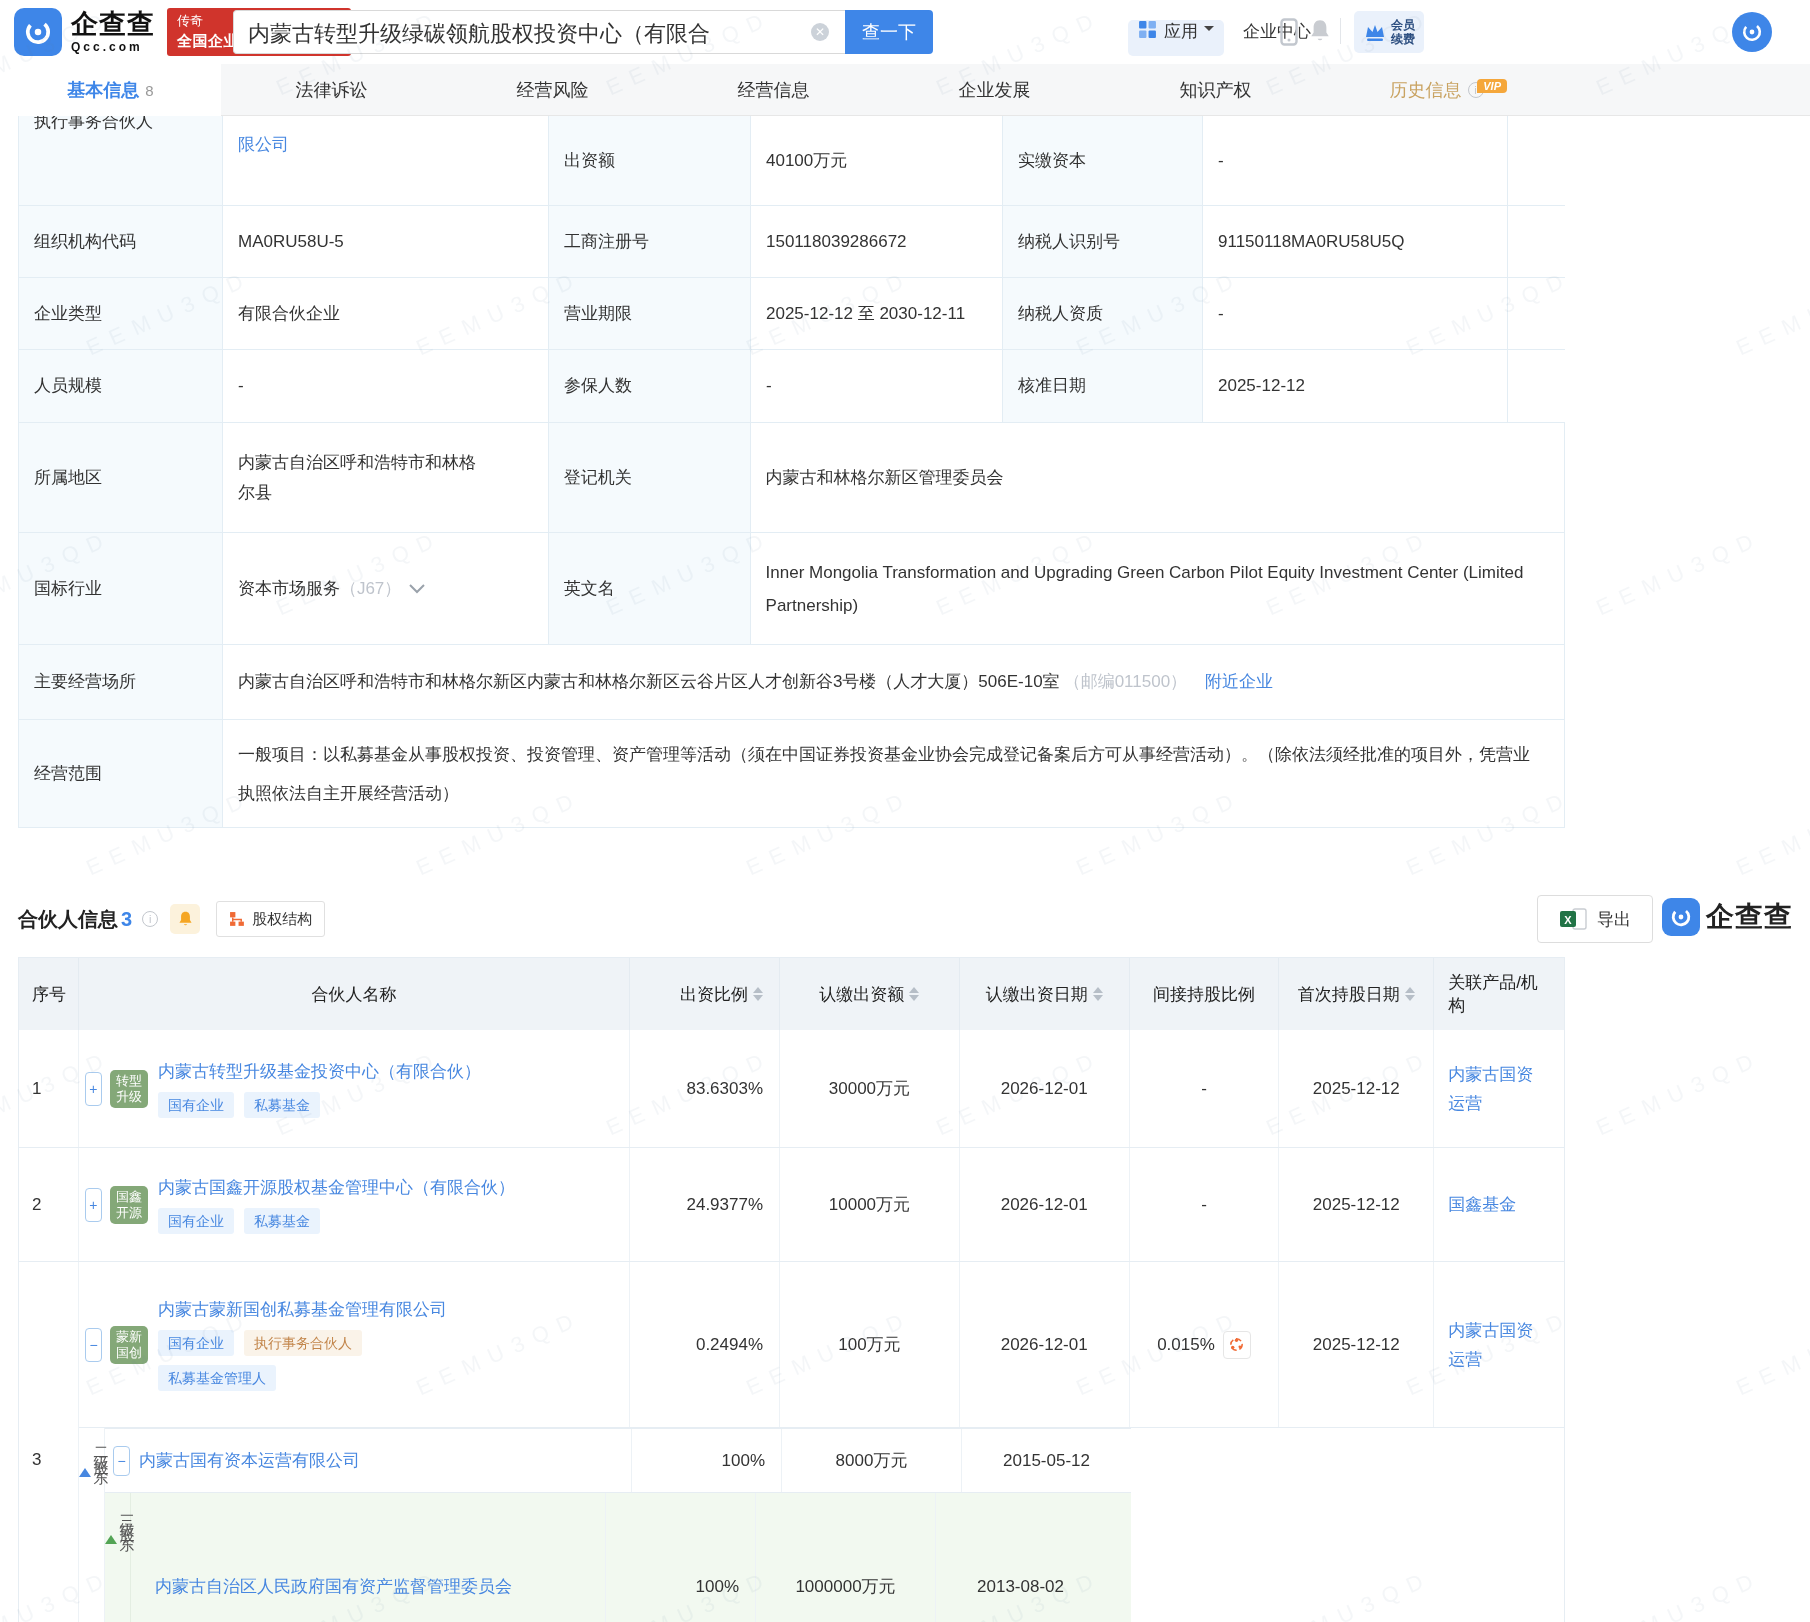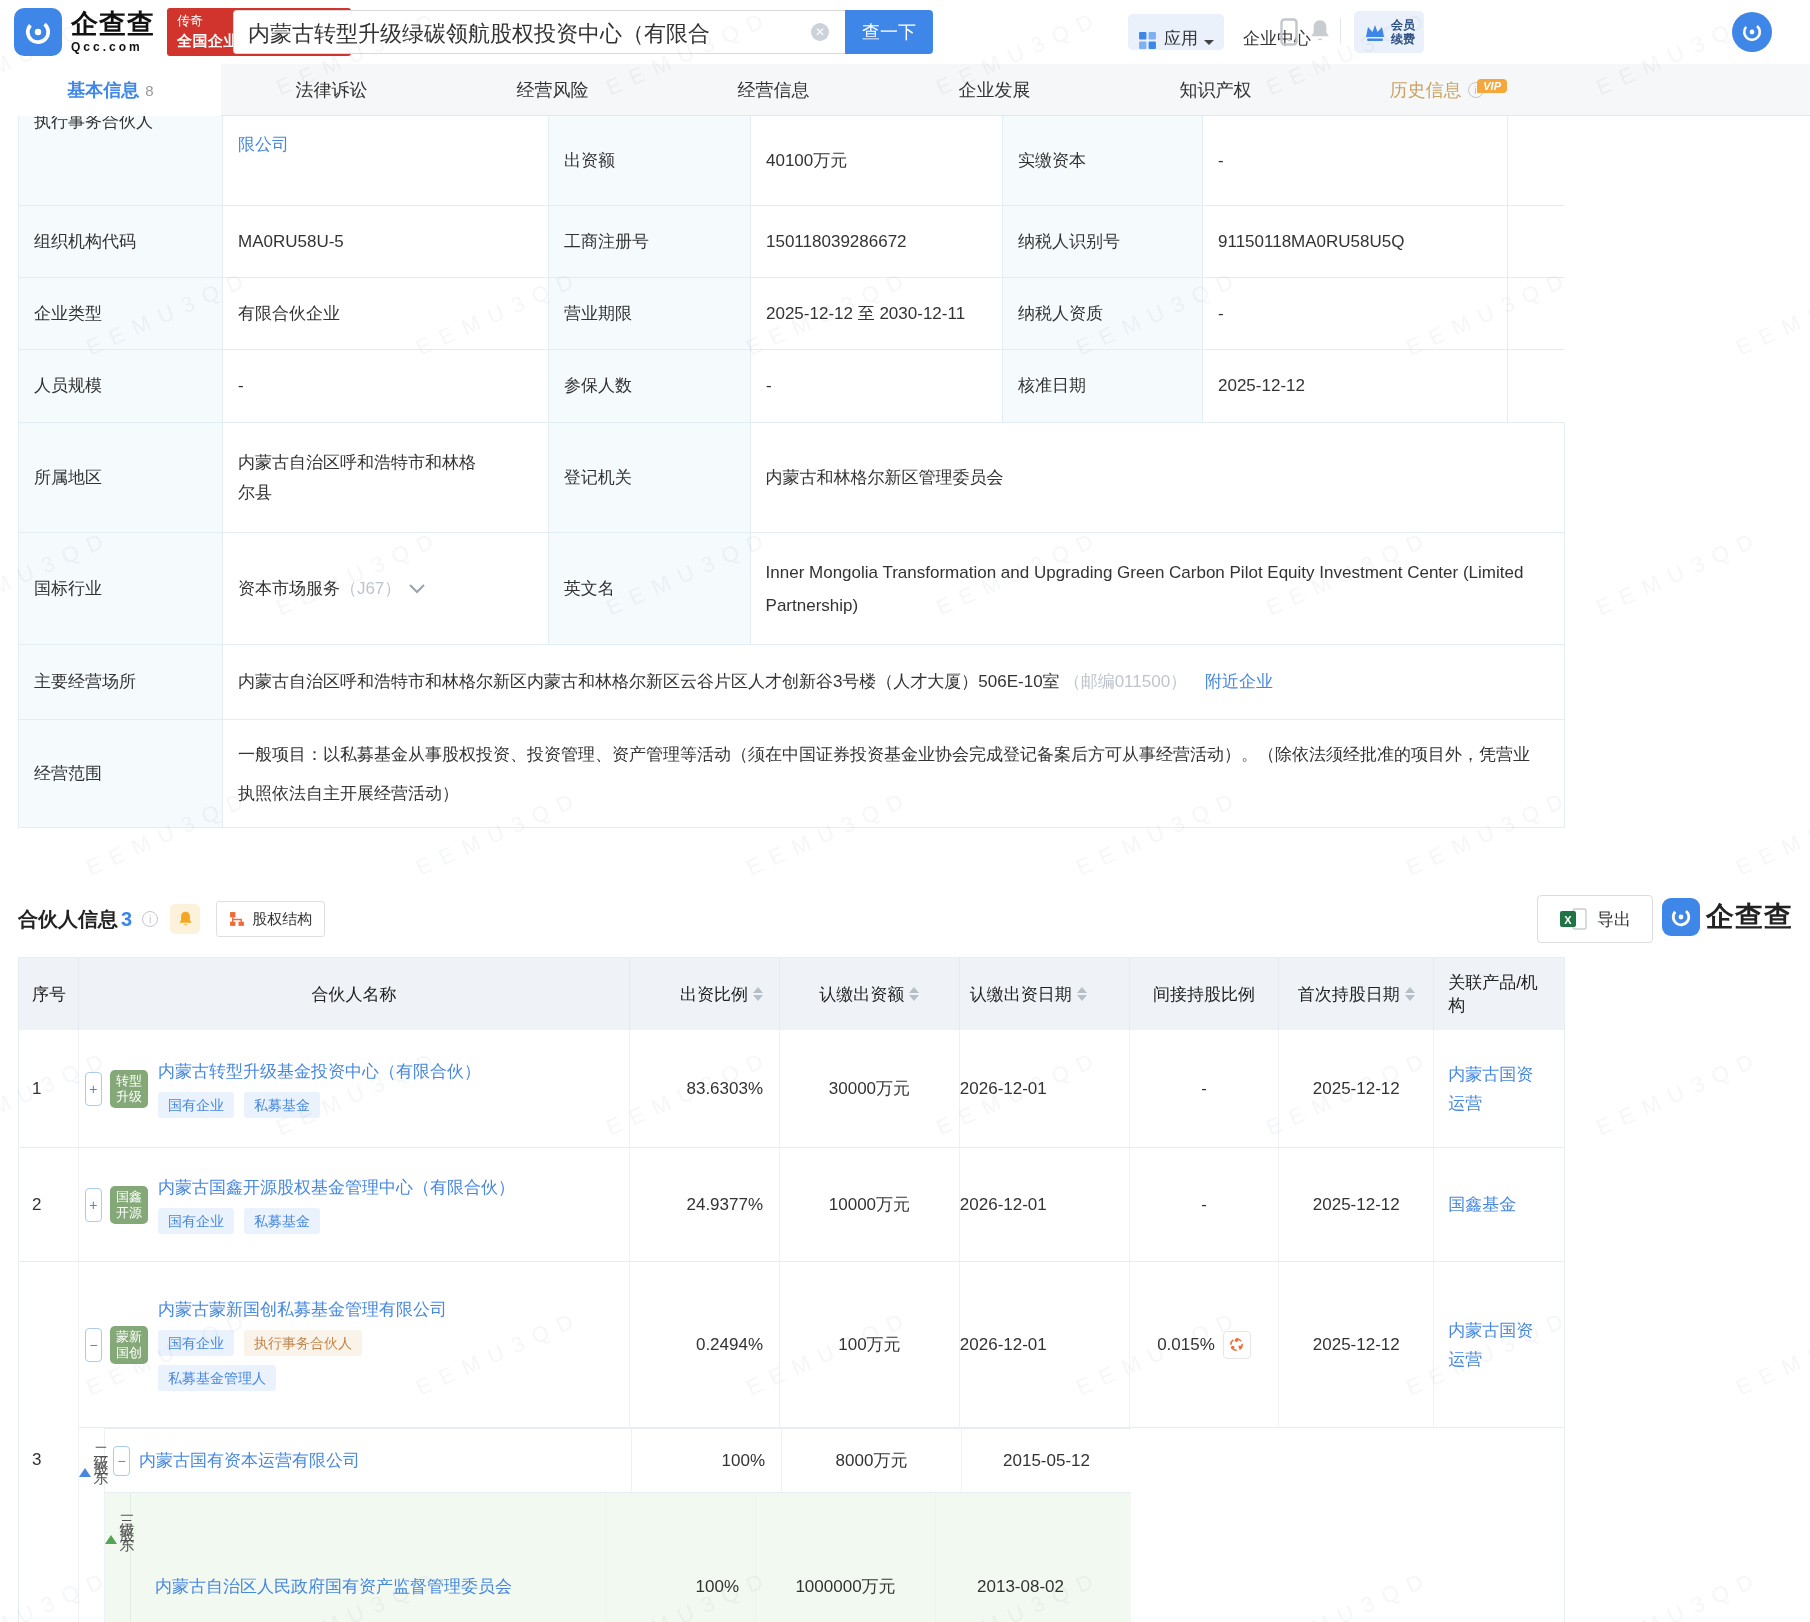--- a/index.html
+++ b/index.html
@@ -20,21 +20,21 @@
   .logo-en { font-size:12px; font-weight:700; color:#111; letter-spacing:3px; margin-top:3px; }
   .promo { margin-left:12px; width:184px; height:48px; background:#D0342C; border-radius:3px; color:#fff; padding:5px 10px 0; flex:none; }
   .promo-l1 { font-size:13px; line-height:16px; }
   .promo-l2 { font-size:15px; font-weight:700; line-height:23px; letter-spacing:.5px; }
   .search-wrap { position:absolute; left:233px; top:10px; display:flex; height:44px; }
   .search-input { width:612px; height:44px; border:1px solid #d9d9d9; border-right:none; border-radius:4px 0 0 4px;
      padding:4px 38px 0 14px; font-size:22px; color:#333; outline:none; font-family:inherit; }
   .search-clear { position:absolute; left:578px; top:13px; width:18px; height:18px; border-radius:50%; background:#ccd2d9;
      color:#fff; font-size:12px; line-height:18px; text-align:center; cursor:pointer; }
   .search-btn { width:88px; height:44px; background:#3E86E8; color:#fff; font-size:18px; border:none; border-radius:0 4px 4px 0; cursor:pointer; font-family:inherit; }
-  .hitem { position:absolute; top:14px; height:36px; display:flex; align-items:flex-end; font-size:17px; color:#333; cursor:pointer; }
+  .hitem { position:absolute; top:20px; height:36px; display:flex; align-items:flex-start; font-size:17px; color:#333; cursor:pointer; }
   .apps { left:1128px; background:#EAF1FB; border-radius:5px; padding:0 10px; }
   .apps .caret { width:0; height:0; border:5px solid transparent; border-top-color:#444; margin:6px 0 0 6px; }
   .ecenter { left:1243px; }
   .hicon { position:absolute; top:18px; cursor:pointer; }
   .divider { position:absolute; left:1340px; top:18px; width:1px; height:26px; background:#e3e6ea; }
   .vipbox { position:absolute; left:1354px; top:11px; height:42px; background:#EAF1FB; border-radius:5px; display:flex; align-items:center; padding:0 9px; cursor:pointer; }
   .viptxt { font-size:12px; color:#2c4e80; font-weight:700; line-height:14px; margin-left:4px; }
   .avatar { position:absolute; left:1732px; top:12px; width:40px; height:40px; border-radius:50%; background:#3E86E8;
     display:flex; align-items:center; justify-content:center; cursor:pointer; }
 
@@ -79,21 +79,21 @@
   .phc { display:flex; align-items:center; color:#222; border-right:1px solid #E4EBF1; padding:0 10px; }
   .phc:last-child { border-right:none; }
   .sort { display:inline-flex; flex-direction:column; margin-left:5px; }
   .sort i { width:0; height:0; border-left:5px solid transparent; border-right:5px solid transparent; display:block; }
   .sort .up { border-bottom:6px solid #b6bec7; margin-bottom:2px; }
   .sort .dn { border-top:6px solid #b6bec7; }
   .c-seq{width:60px; justify-content:flex-start; padding-left:13px;}
   .c-name{width:552px; justify-content:center;}
   .c-ratio{width:150px; justify-content:flex-end; padding-right:16px;}
   .c-amt{width:180px; justify-content:center;}
-  .c-date{width:170px; justify-content:flex-start;}
+  .c-date{width:170px; justify-content:center;}
   .c-ind{width:150px; justify-content:center;}
   .c-first{width:155px; justify-content:center;}
   .c-prod{width:130px; justify-content:flex-start; padding-left:14px;}
   .prow { display:flex; border-bottom:1px solid #E6EDF3; background:#fff; }
   .pc { display:flex; align-items:center; border-right:1px solid #EDF2F6; }
   .pc:last-child { border-right:none; }
   .namecell { justify-content:flex-start !important; padding:20px 10px 20px 6px; }
   .expand { width:17px; height:34px; border:1px solid #A9CBEE; border-radius:4px; color:#4787E0; background:#fff; font-size:14px;
     display:flex; align-items:center; justify-content:center; cursor:pointer; flex:none; }
   .cavatar { width:38px; height:38px; border-radius:5px; background:#84A878; color:#fff; font-size:13px; line-height:16px;

